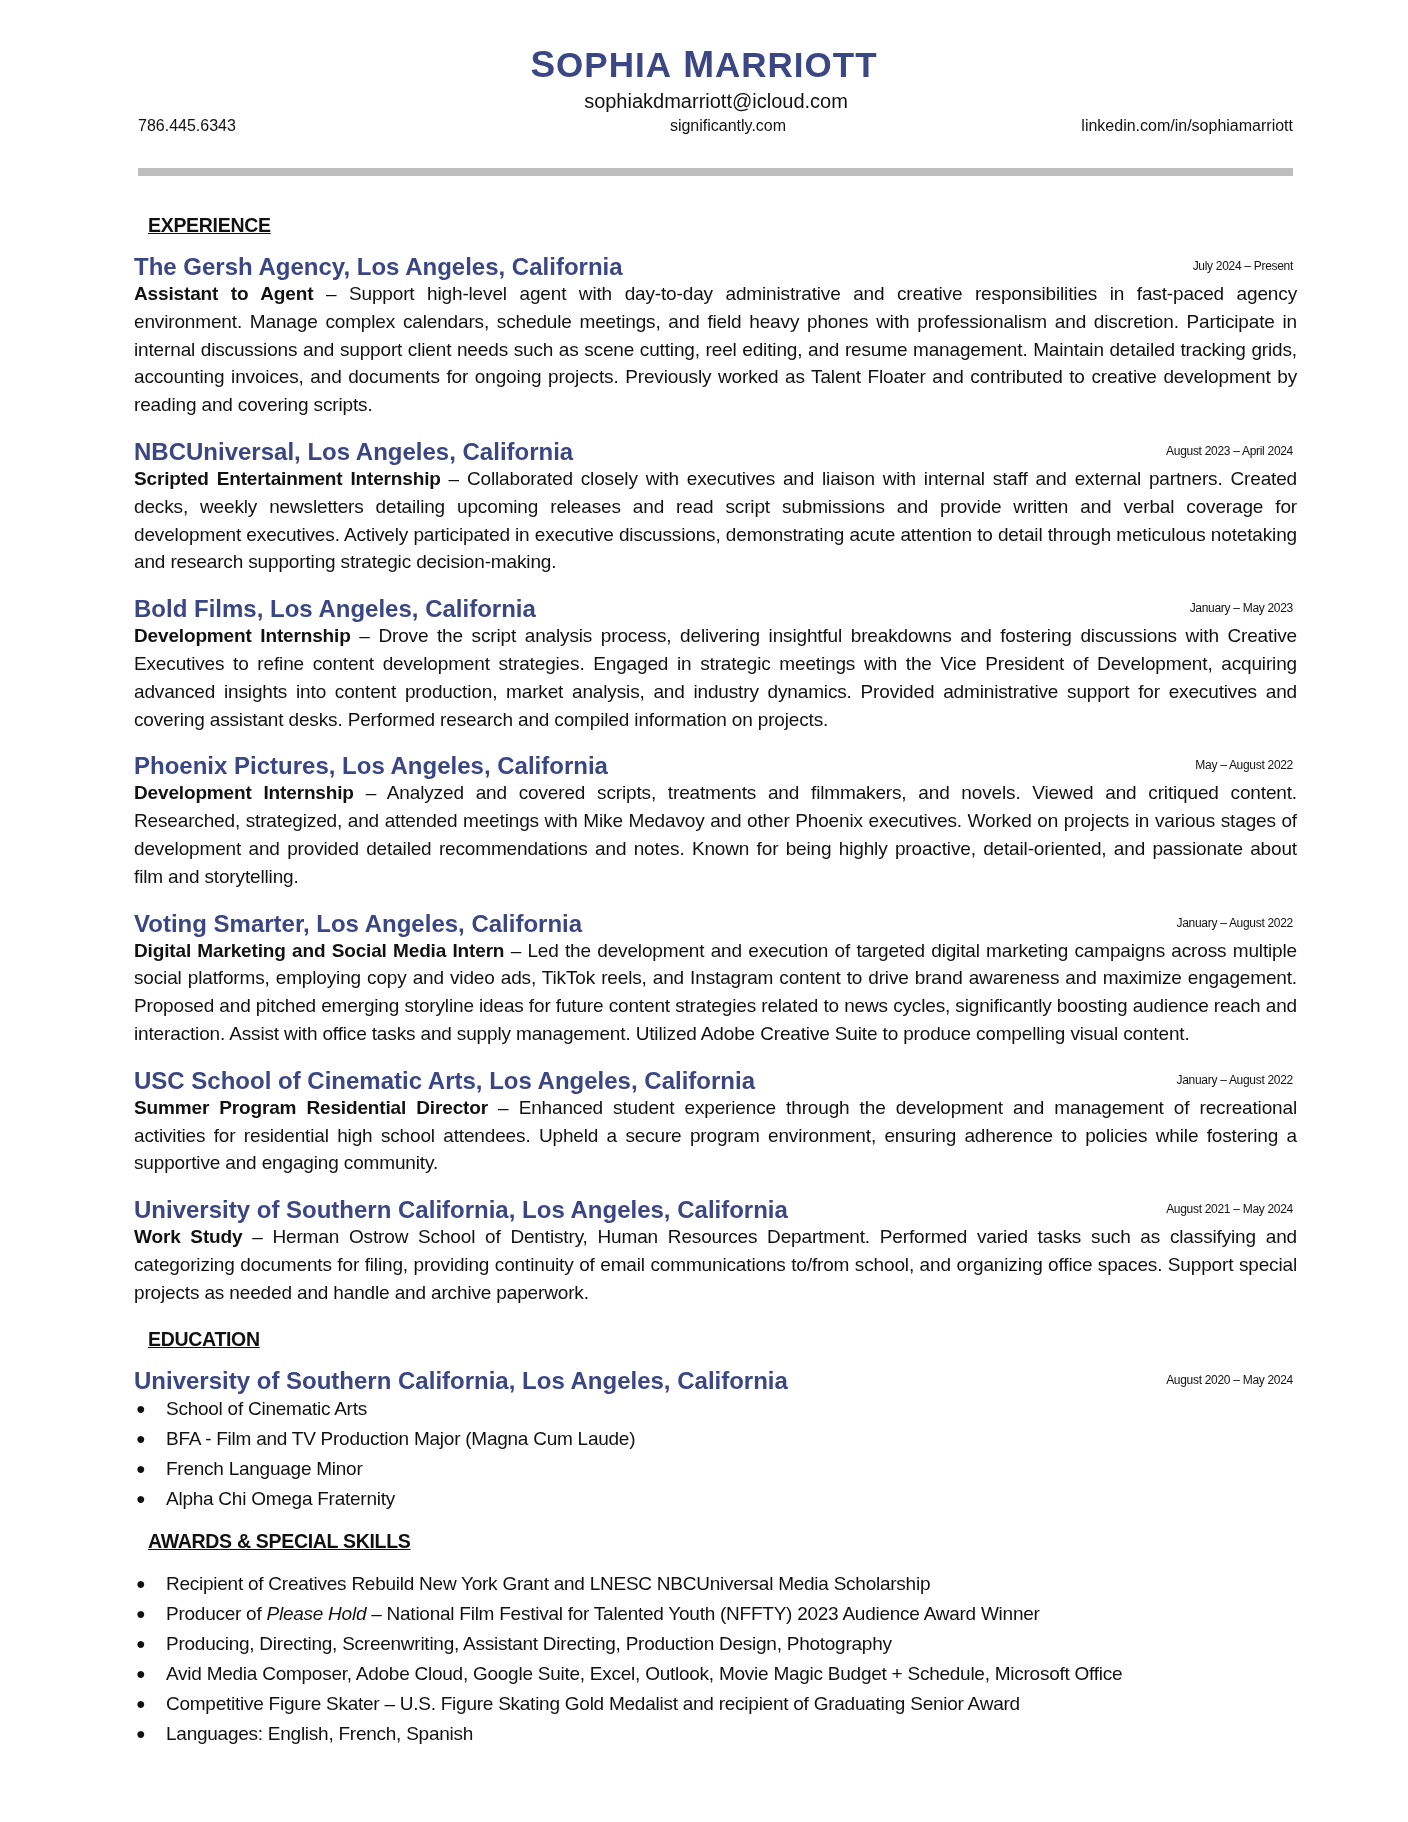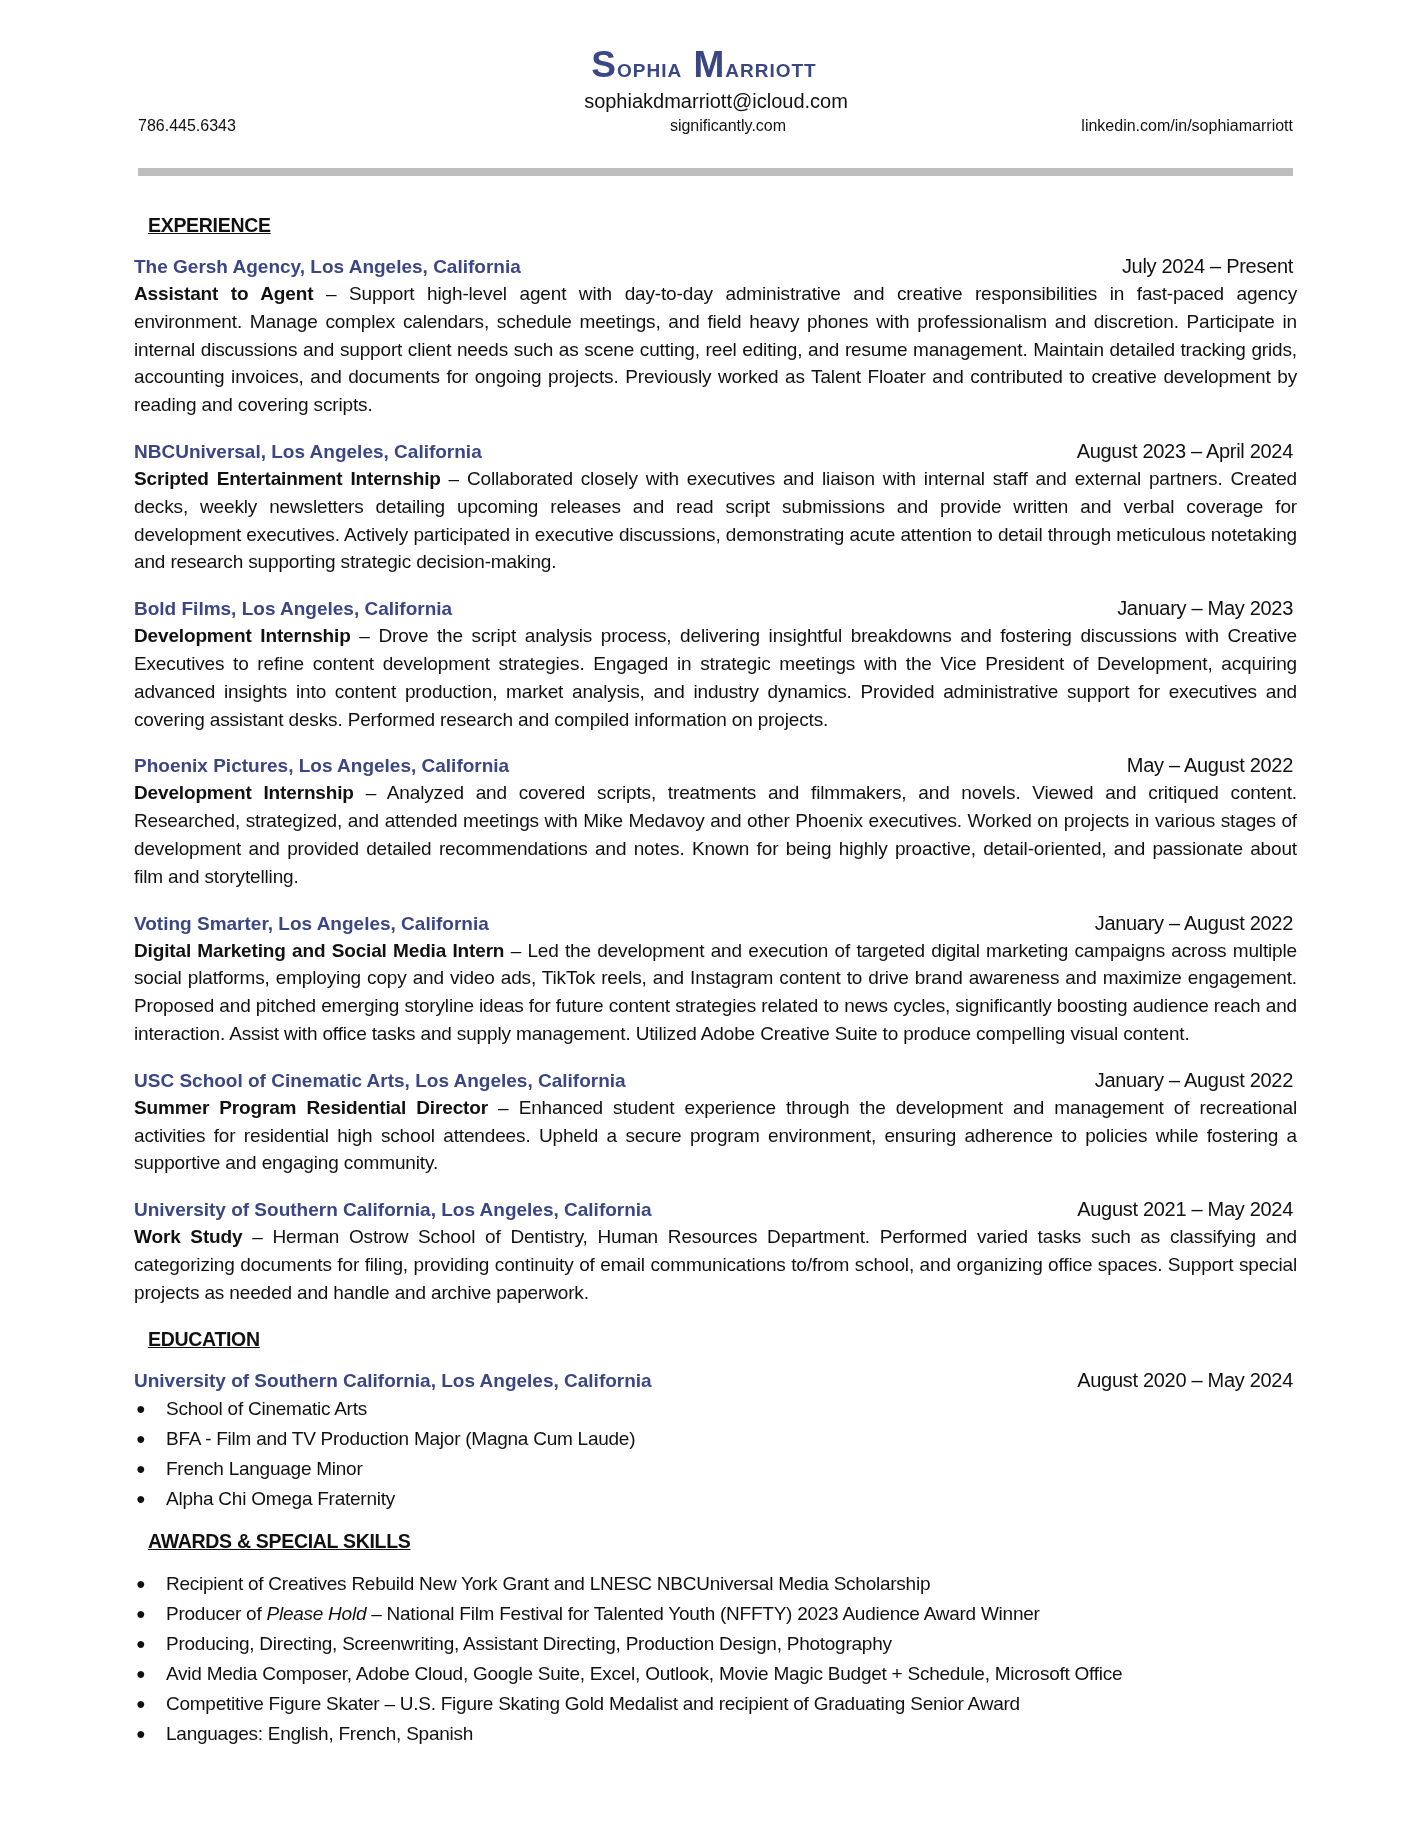--- a/index.html
+++ b/index.html
@@ -1,33 +1,33 @@
 <!DOCTYPE html>
 <html><head>
 <meta charset="utf-8">
 <style>
   html, body { margin: 0; padding: 0; background: #ffffff; }
   body { width: 1408px; height: 1822px; position: relative; overflow: hidden;
          font-family: "Liberation Sans", "DejaVu Sans", sans-serif; color: #111111; }
   .page { position: absolute; left: 0; top: 0; width: 1408px; height: 1822px; }
   .name { position: absolute; top: 44px; left: 0; width: 1408px; text-align: center;
           font-weight: bold; color: #3b4685; font-size: 37px; letter-spacing: 1px; }
-  .name .sc { font-size: 19px; }
+  .name .sc { font-size: 35px; }
   .contact-email { position: absolute; top: 90px; left: 0; width: 1432px; text-align: center; font-size: 20px; }
   .contact-row { position: absolute; top: 117px; left: 138px; width: 1155px; height: 26px; font-size: 16px; text-decoration: underline; }
   .contact-row .phone { position: absolute; left: 0; top: 0; }
   .contact-row .site { position: absolute; left: 0; width: 1180px; text-align: center; top: 0; }
   .contact-row .linkedin { position: absolute; right: 0; top: 0; }
   .rule { position: absolute; left: 138px; top: 168px; width: 1155px; height: 8px; background: #bebebe; }
   .content { position: absolute; left: 134px; top: 198px; width: 1163px; font-size: 19px; line-height: 27.8px; }
   .section-title { font-weight: bold; text-decoration: underline; font-size: 19.5px; letter-spacing: -0.3px; margin: 14px; height: 27px; }
   .job { margin-bottom: 19px; }
   .job-head { display: flex; justify-content: space-between; height: 27px; }
-  .org { color: #3b4685; font-weight: bold; font-size: 19px; }
-  .dates { font-size: 20px; padding-right: 4px; letter-spacing: -0.3px; }
+  .org { color: #3b4685; font-weight: bold; font-size: 24px; }
+  .dates { font-size: 12px; padding-right: 4px; letter-spacing: -0.3px; }
   .desc { text-align: justify; margin: 0; letter-spacing: -0.15px; }
   .desc .role { font-weight: bold; }
   .edu { margin-top: 6px; }
   ul.bullets { list-style: none; margin: 0; padding: 0; }
   ul.bullets li { position: relative; padding-left: 32px; height: 30px; line-height: 30px; font-size: 19px; letter-spacing: -0.25px; }
   ul.bullets li .dot { position: absolute; left: 2px; top: 0; font-size: 16px; }
   .awards-title { margin-top: 14px; }
   ul.awards li { height: 30.2px; line-height: 30.2px; }
 </style>
 </head>

